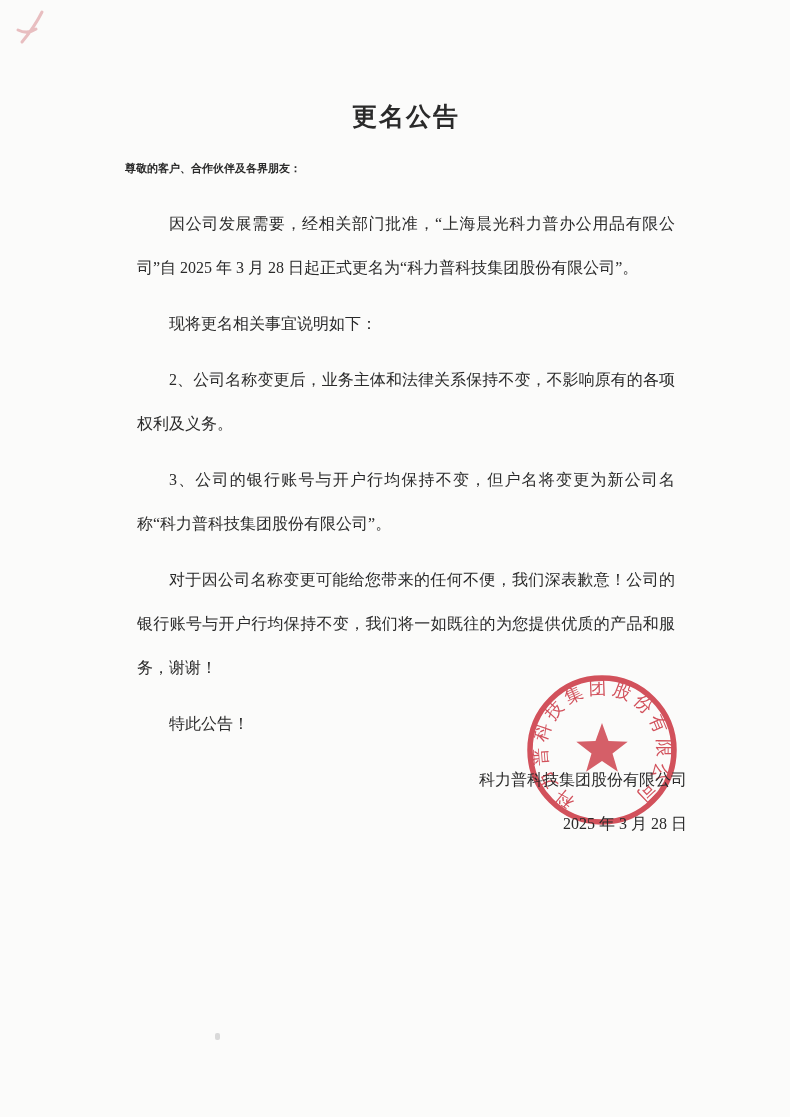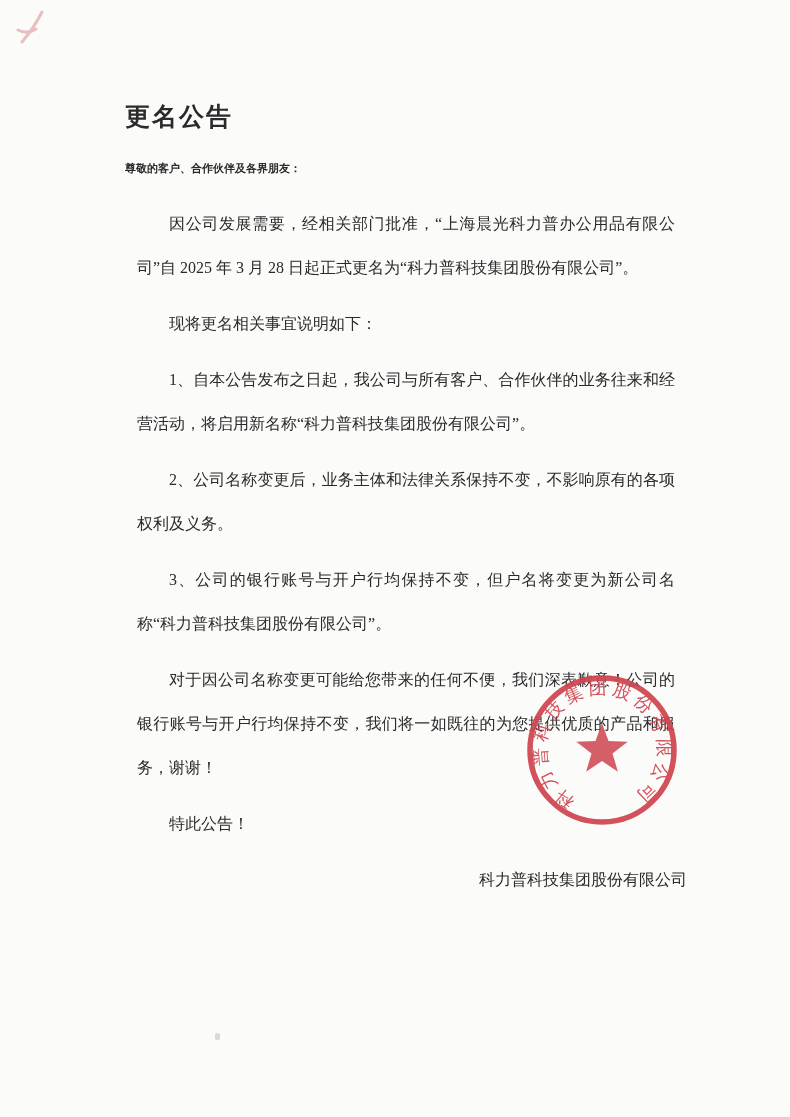--- a/index.html
+++ b/index.html
@@ -14,20 +14,21 @@
     background: var(--paper, #fbfbfa);
     overflow: hidden;
     color: var(--ink, #2a2a2a);
   }
   .content {
     padding-left: 125px;
     width: 562px;
   }
   .title {
     padding-top: 99px;
+    text-align: center;
     font-size: 25px;
     font-weight: bold;
     line-height: 36px;
     letter-spacing: 2px;
   }
   .salutation {
     margin-top: 11px;
     font-size: 11px;
     font-weight: bold;
     line-height: 44px;
@@ -79,28 +80,28 @@
     <path d="M34 4 C30 12, 24 22, 14 34 M10 22 c6 3, 12 3, 18 -1" fill="none" stroke="currentColor" stroke-width="3" stroke-linecap="round" opacity="0.7"></path>
   </svg>
 
   <div class="content">
     <div class="title">更名公告</div>
 
     <div class="salutation">尊敬的客户、合作伙伴及各界朋友：</div>
 
     <p class="body-par">因公司发展需要，经相关部门批准，“上海晨光科力普办公用品有限公司”自 2025 年 3 月 28 日起正式更名为“科力普科技集团股份有限公司”。</p>
     <p class="body-par bold">现将更名相关事宜说明如下：</p>
-    <p class="body-par">1、自本公告发布之日起，我公司与所有客户、合作伙伴的业务往来和经营活动，将启用新名称“科力普科技集团股份有限公司”。</p>
     <p class="body-par">2、公司名称变更后，业务主体和法律关系保持不变，不影响原有的各项权利及义务。</p>
     <p class="body-par">3、公司的银行账号与开户行均保持不变，但户名将变更为新公司名称“科力普科技集团股份有限公司”。</p>
     <p class="body-par">对于因公司名称变更可能给您带来的任何不便，我们深表歉意！公司的银行账号与开户行均保持不变，我们将一如既往的为您提供优质的产品和服务，谢谢！</p>
     <p class="body-par">特此公告！</p>
 
     <div class="signature-block">
       <div>科力普科技集团股份有限公司</div>
+      <div>2025 年 3 月 28 日</div>
     </div>
   </div>
 
   <svg class="seal" viewBox="0 0 156 156">
     <circle cx="78" cy="78" r="72" fill="none" stroke="currentColor" stroke-width="5.5"></circle>
     <polygon points="78,51 84.5,69.1 103.7,69.7 88.5,81.4 93.9,99.8 78,89 62.1,99.8 67.5,81.4 52.3,69.7 71.5,69.1" fill="currentColor" opacity="0.92"></polygon>
     <defs>
       <path id="sealTextPath" d="M 51.7 127.4 A 56 56 0 1 1 104.3 127.4" fill="none"></path>
     </defs>
     <text font-size="18" letter-spacing="4.5" fill="currentColor" font-family="Liberation Serif, DejaVu Serif, serif">

